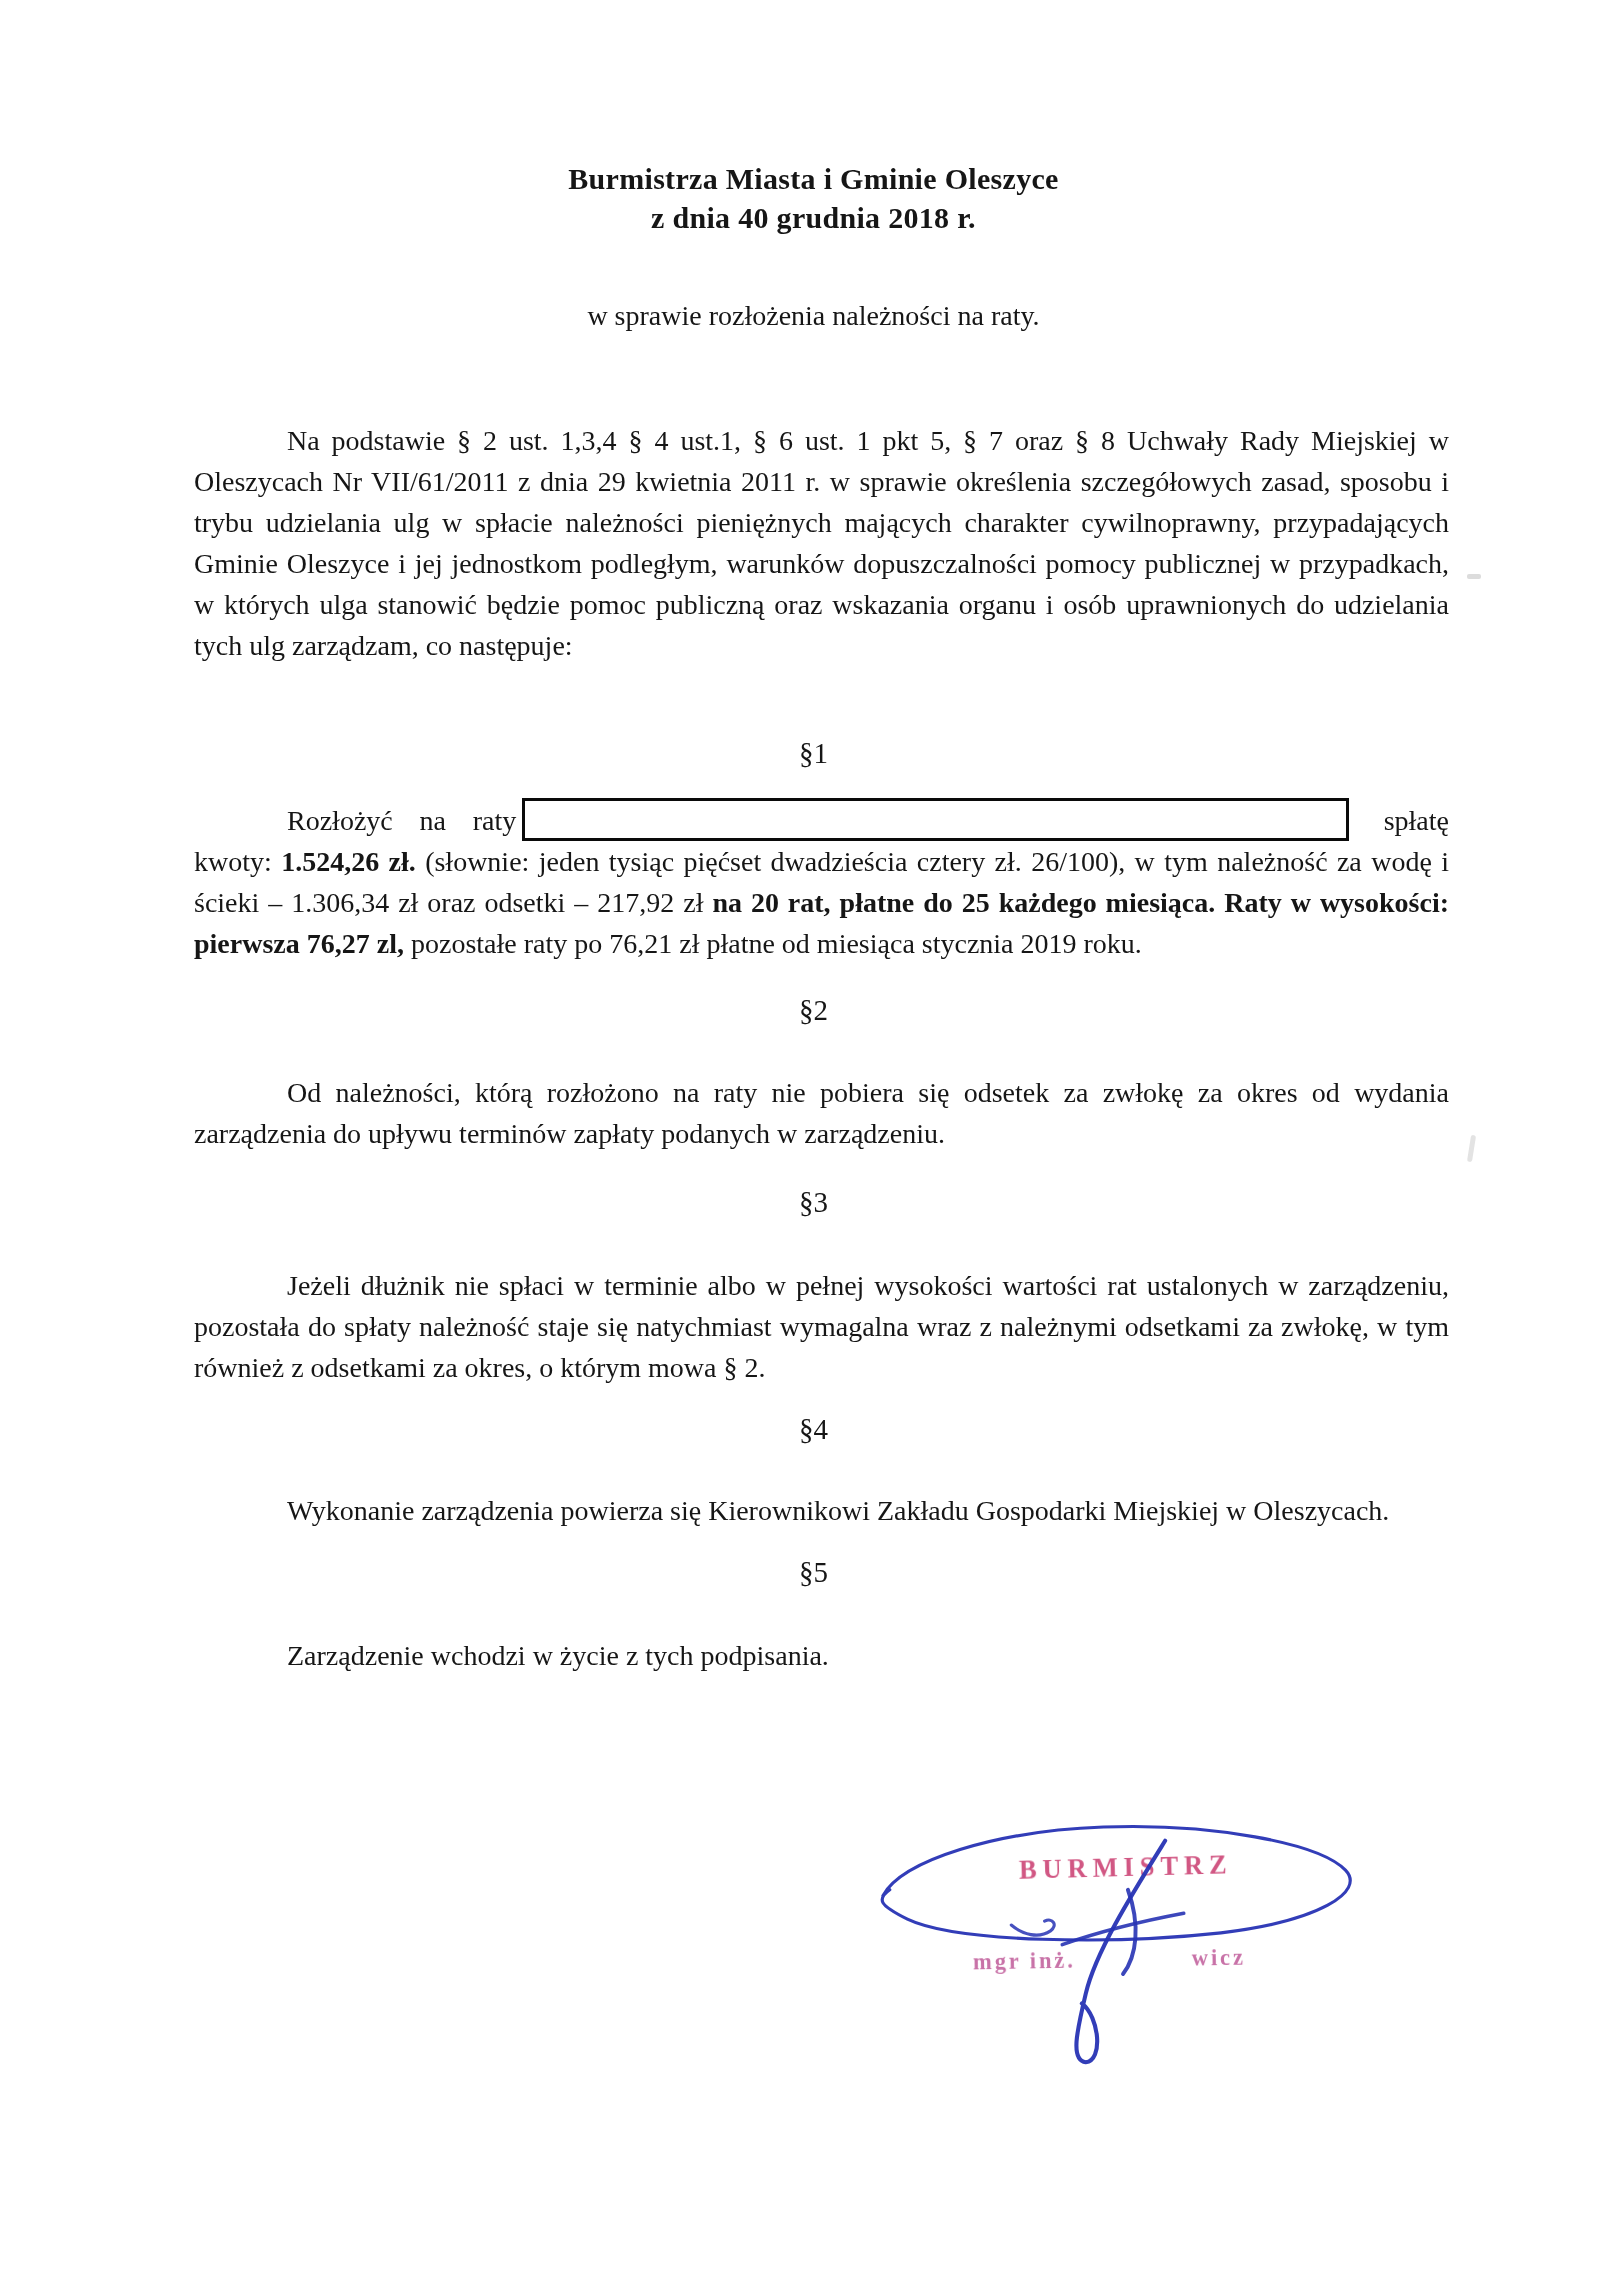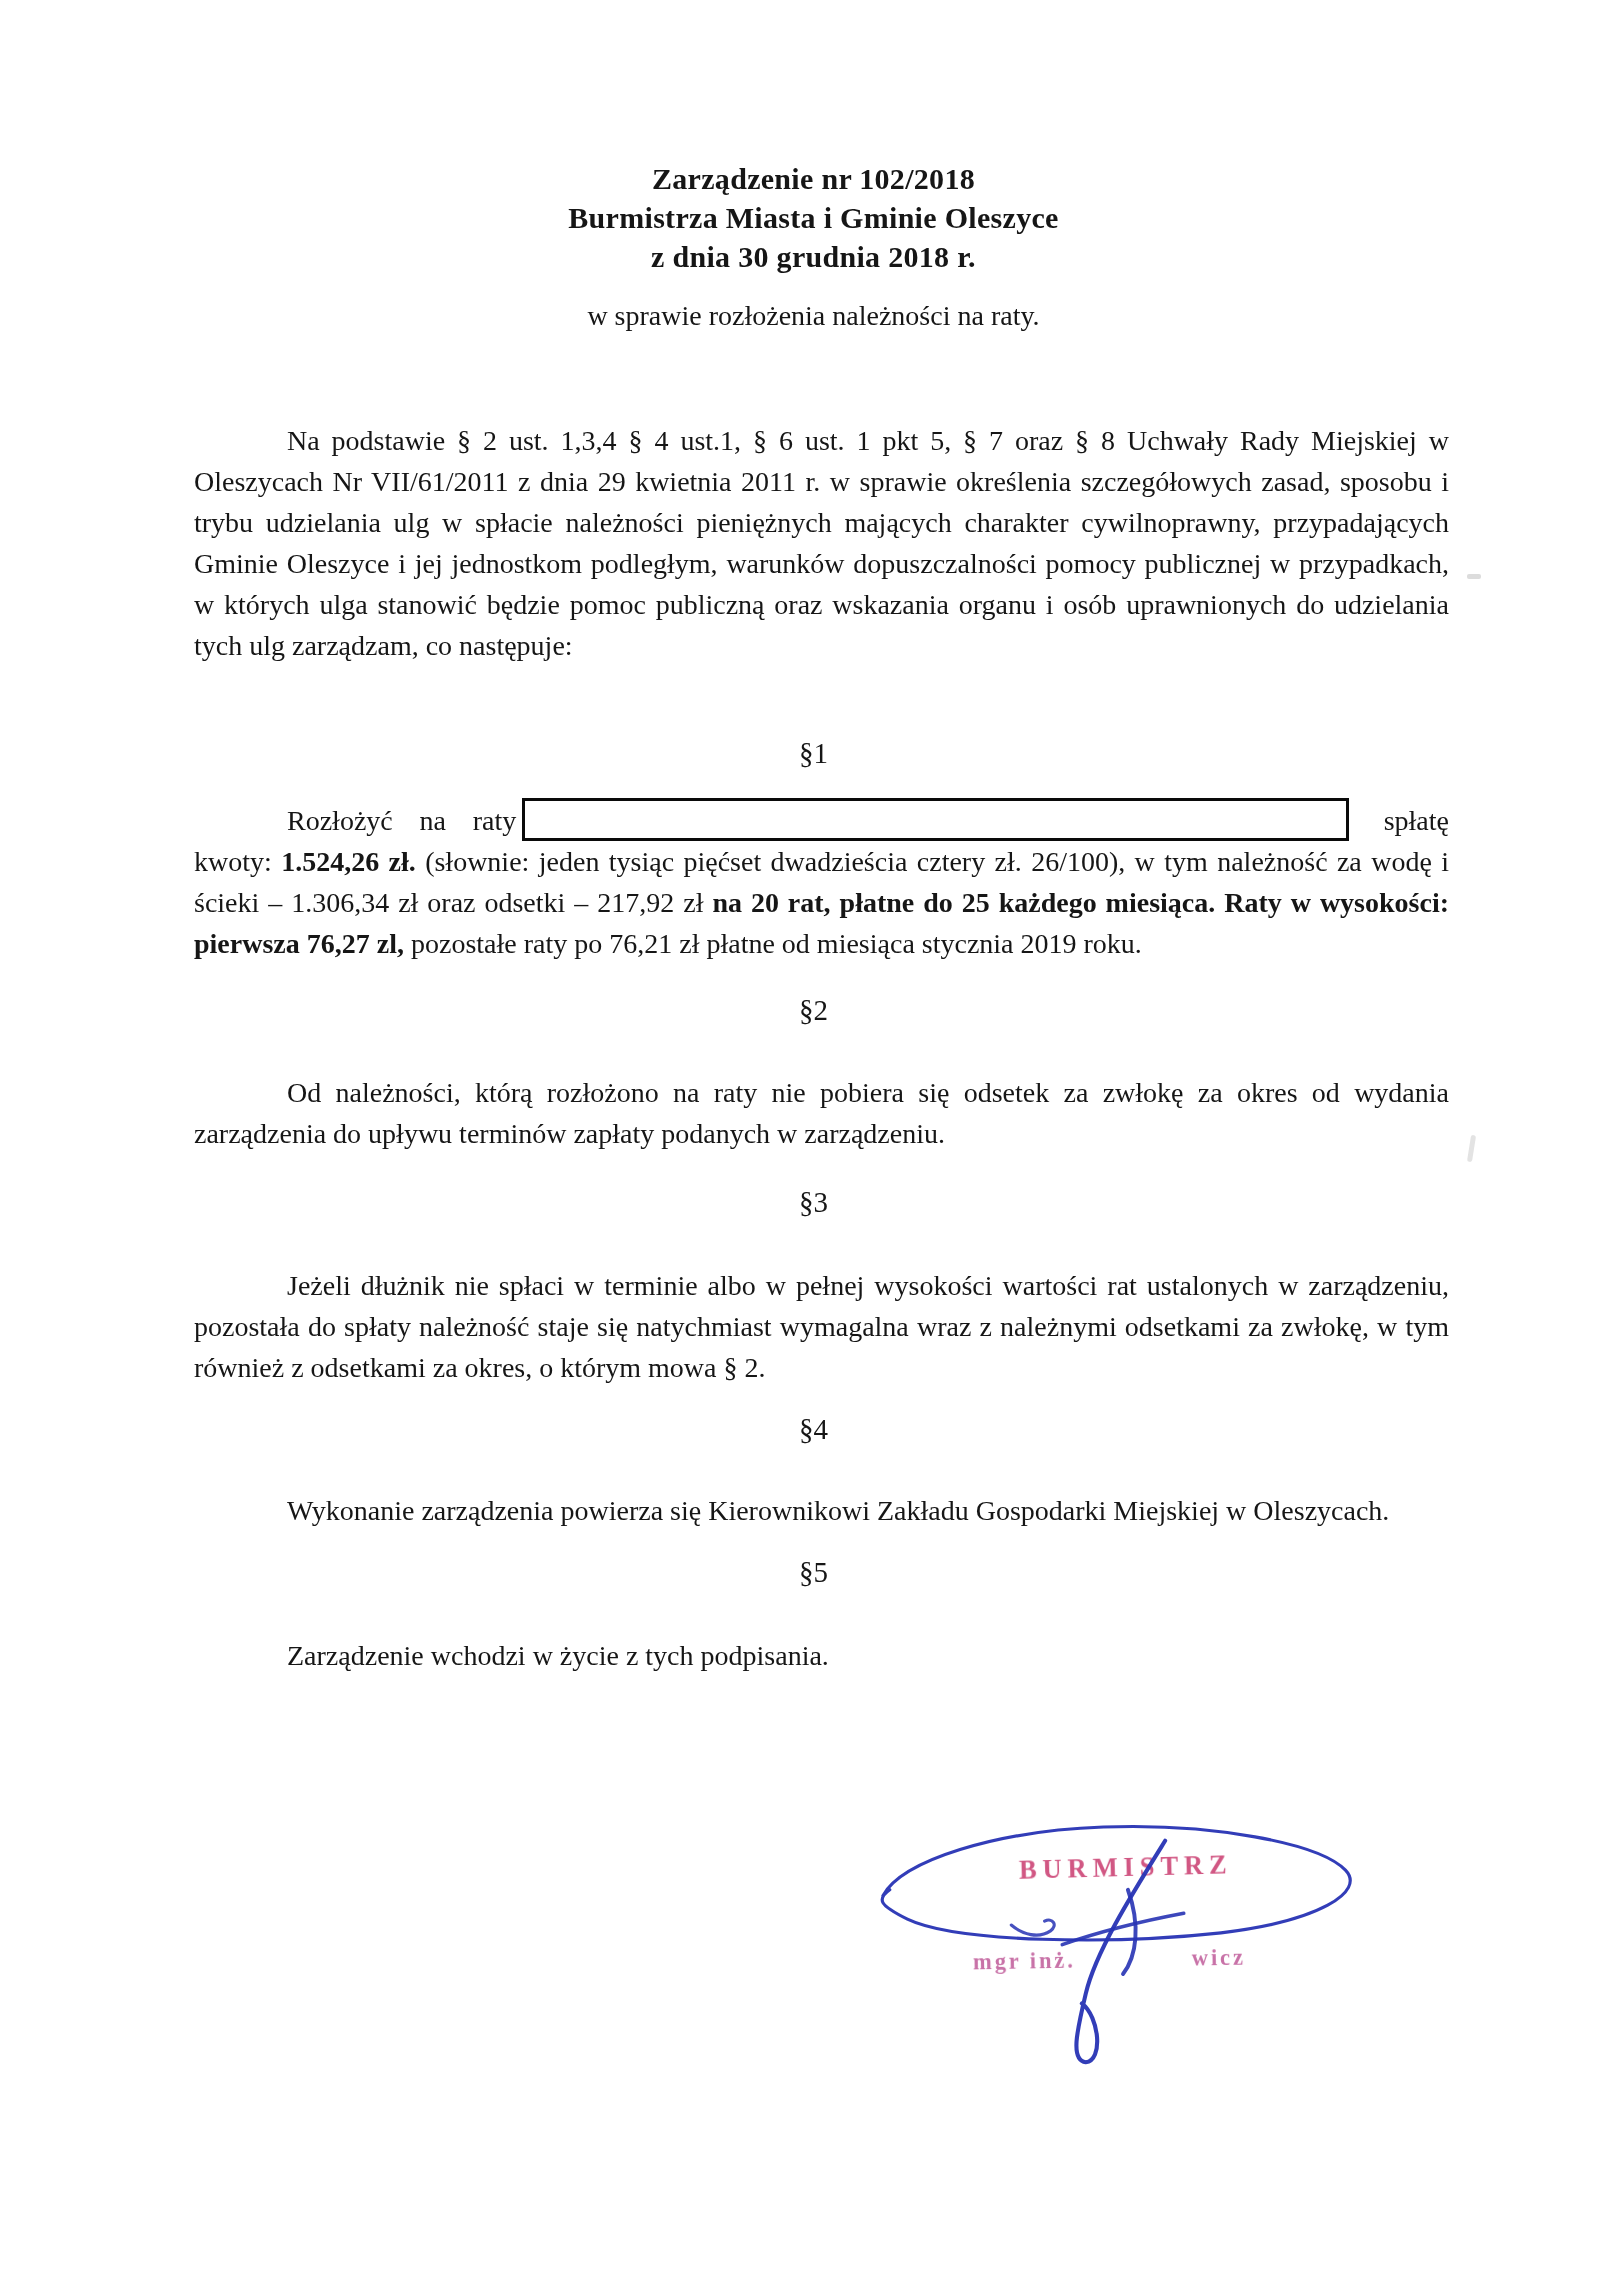--- a/index.html
+++ b/index.html
@@ -70,23 +70,22 @@
   .artifact-1{left:1467px;top:574px;width:13.7px;height:4.9px;opacity:.35;border-radius:2px;}
   .artifact-2{left:1469px;top:1135px;width:4.9px;height:27.4px;opacity:.28;border-radius:2.9px;transform:rotate(9deg);}
   b{font-weight:bold;}
 </style>
 </head>
 <body>
 
 <div class="page">
 
   <div class="abs title-block">
-    <div>Zarządzenie nr 102/2018</div>
     <div>Burmistrza Miasta i Gminie Oleszyce</div>
-    <div>z dnia 30 grudnia 2018 r.</div>
+    <div>z dnia 40 grudnia 2018 r.</div>
   </div>
 
   <div class="abs subject">w sprawie rozłożenia należności na raty.</div>
 
   <p class="abs para" style="top:412px;">Na podstawie § 2 ust. 1,3,4 § 4 ust.1, § 6 ust. 1 pkt 5, § 7 oraz § 8 Uchwały Rady Miejskiej w Oleszycach Nr VII/61/2011 z dnia 29 kwietnia 2011 r. w sprawie określenia szczegółowych zasad, sposobu i trybu udzielania ulg w spłacie należności pieniężnych mających charakter cywilnoprawny, przypadających Gminie Oleszyce i jej jednostkom podległym, warunków dopuszczalności pomocy publicznej w przypadkach, w których ulga stanowić będzie pomoc publiczną oraz wskazania organu i osób uprawnionych do udzielania tych ulg zarządzam, co następuje:</p>
 
   <div class="abs sec-heading" style="top:737px;">§1</div>
 
   <p class="abs para" style="top:790px;"><span>Rozłożyć na raty</span><span class="redacted-box"></span><span> spłatę kwoty: </span><b>1.524,26 zł.</b><span> (słownie: jeden tysiąc pięćset dwadzieścia cztery zł. 26/100), w tym należność za wodę i ścieki – 1.306,34 zł oraz odsetki – 217,92 zł </span><b>na 20 rat, płatne do 25 każdego miesiąca. Raty w wysokości: pierwsza 76,27 zl,</b><span> pozostałe raty po 76,21 zł płatne od miesiąca stycznia 2019 roku.</span></p>
 

